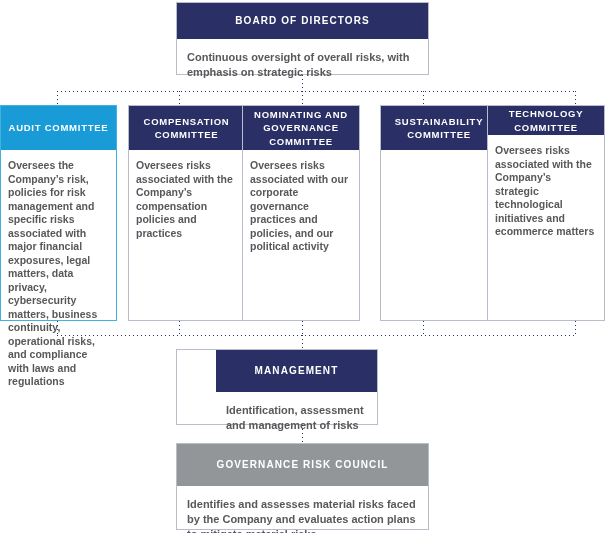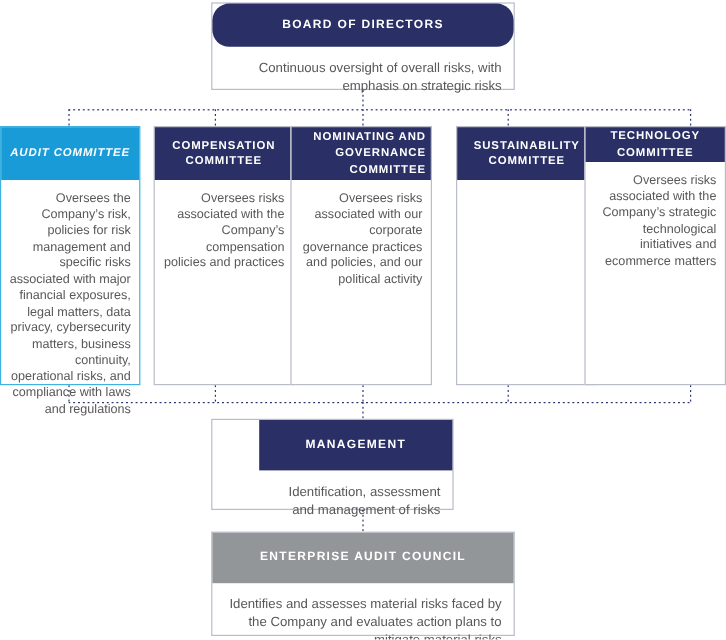--- a/index.html
+++ b/index.html
@@ -42,45 +42,46 @@
     padding: 8px 4px;
     display: flex;
     align-items: center;
     justify-content: center;
     flex: 0 0 auto;
   }
   .node-body {
     color: #58585b;
     font-size: 10.5px;
     line-height: 13.5px;
-    text-align: right;
+    text-align: left;
     padding: 9px 7px 8px 7px;
     flex: 1 1 auto;
+    font-weight: bold;
   }
 
   
   .wide .node-header { font-size: 10px; letter-spacing: 1.1px; padding: 11px 6px; }
   .wide .node-body   { font-size: 11px; line-height: 15px; padding: 11px 10px; }
 
   
   #board     { left: 176px; top: 2px;   width: 253px; height: 73px; }
-  #board .node-header { background: #2a3065; height: 36px; border-radius: 14px; }
+  #board .node-header { background: #2a3065; height: 36px; }
 
   #c-audit   { left: 0px;   top: 105px; width: 117px; height: 216px; }
   #c-comp    { left: 128px; top: 105px; width: 117px; height: 216px; }
   #c-nom     { left: 242px; top: 105px; width: 118px; height: 216px; }
   #c-sust    { left: 380px; top: 105px; width: 118px; height: 216px; }
   #c-tech    { left: 487px; top: 105px; width: 118px; height: 216px; }
 
-  #c-audit .node-header { background: #189bd7; height: 44px; font-style: italic; }
+  #c-audit .node-header { background: #189bd7; height: 44px; }
   #c-comp  .node-header { background: #2a3065; height: 44px; }
   #c-nom   .node-header { background: #2a3065; height: 44px; }
   #c-sust  .node-header { background: #2a3065; height: 44px; }
   #c-tech  .node-header { background: #2a3065; height: 29px; text-align: center; }
-  #c-nom   .node-header { padding-top: 4px; padding-bottom: 4px; text-align: right; }
+  #c-nom   .node-header { padding-top: 4px; padding-bottom: 4px; }
 
   #mgmt      { left: 176px; top: 349px; width: 202px; height: 76px; padding-left: 39px; }
   #mgmt .node-header { background: #2a3065; height: 42px; }
 
   #erc       { left: 176px; top: 443px; width: 253px; height: 87px; }
   #erc .node-header { background: #939699; height: 42px; }
 
   
   .conn-v {
     position: absolute;
@@ -169,17 +170,17 @@
   <div class="conn-v" id="v-bus-to-mgmt"></div>
 
   <div class="node wide" id="mgmt">
     <div class="node-header">MANAGEMENT</div>
     <div class="node-body">Identification, assessment and management of risks</div>
   </div>
 
   <div class="conn-v" id="v-mgmt-erc"></div>
 
   <div class="node wide" id="erc">
-    <div class="node-header">ENTERPRISE AUDIT COUNCIL</div>
+    <div class="node-header">GOVERNANCE RISK COUNCIL</div>
     <div class="node-body">Identifies and assesses material risks faced by the Company and evaluates action plans to mitigate material risks</div>
   </div>
 
 </div>
 
 </body></html>

